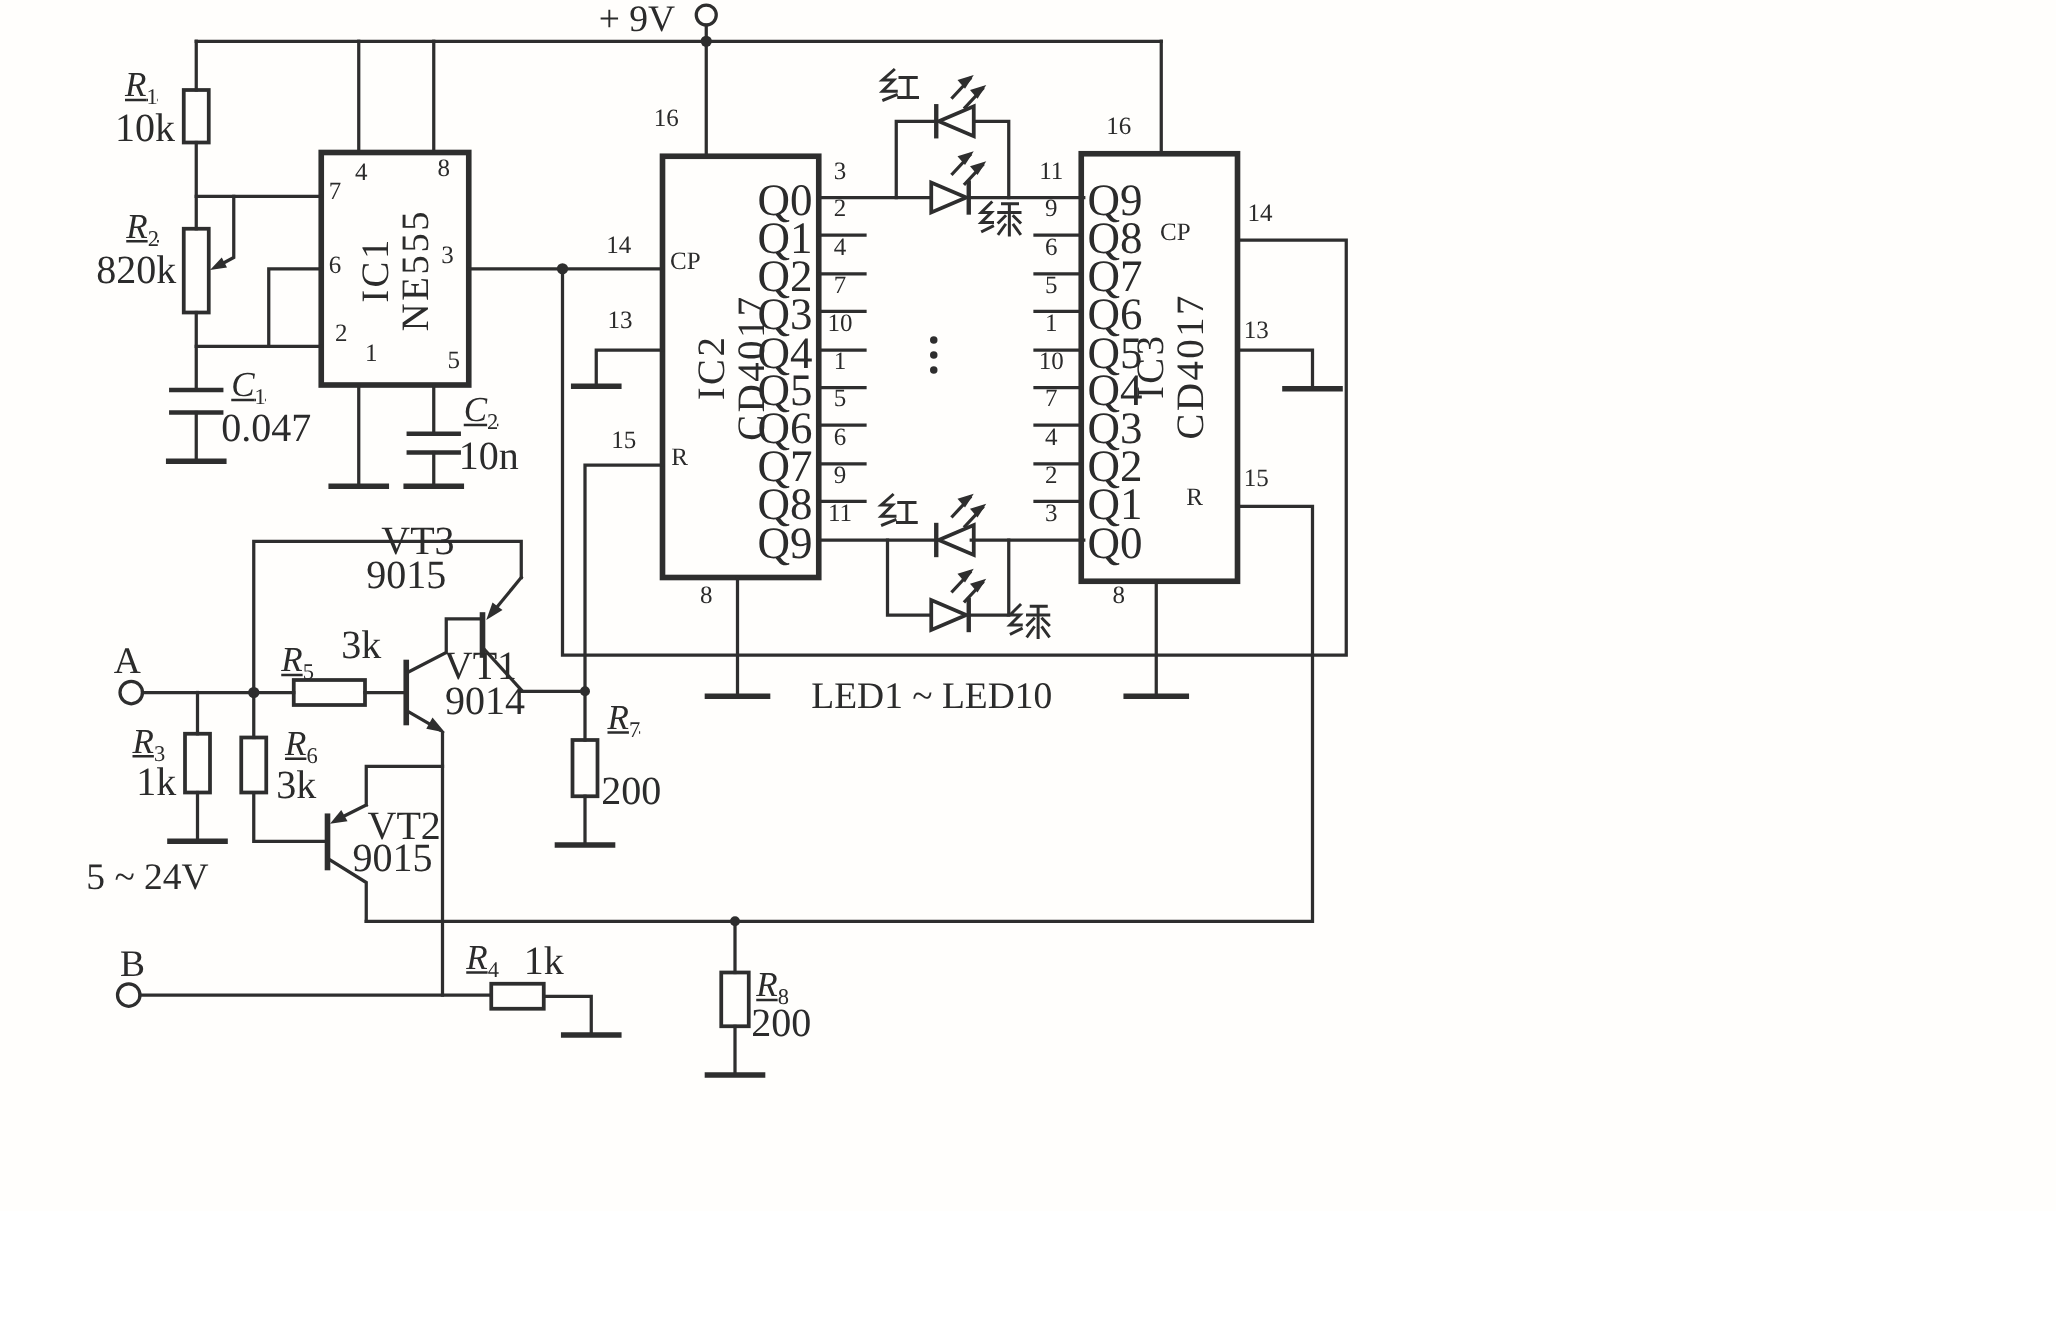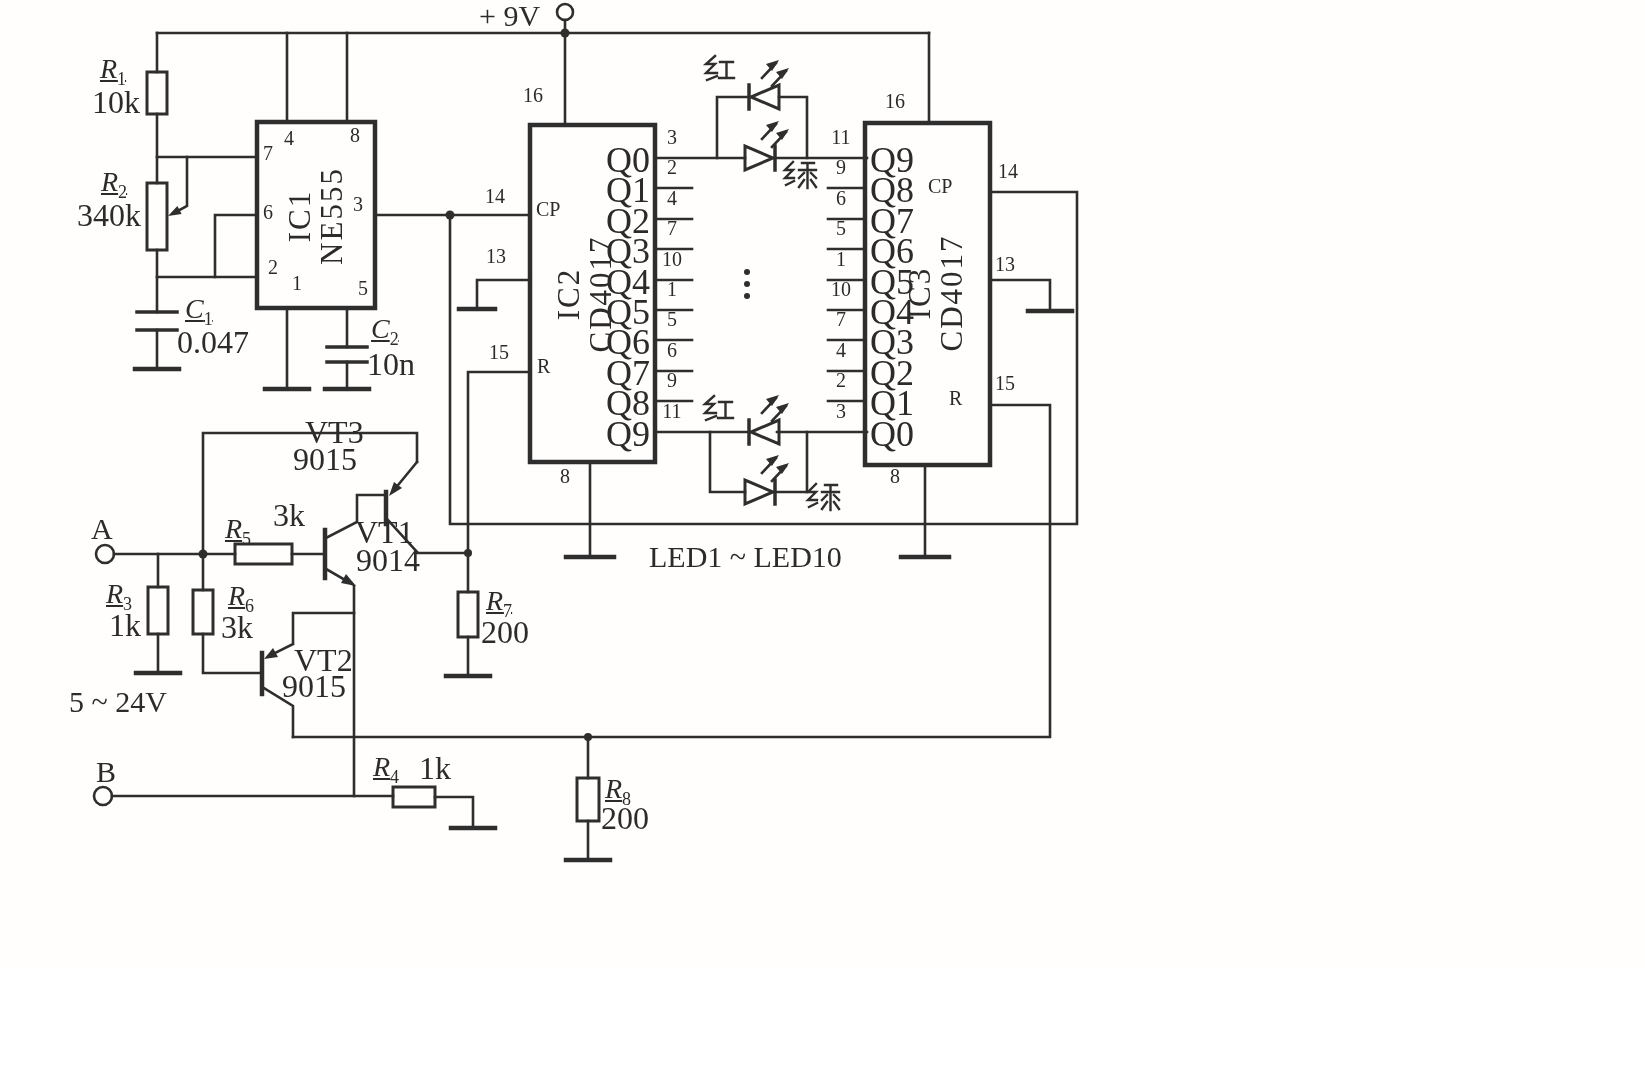--- a/index.html
+++ b/index.html
@@ -206,21 +206,21 @@
     <path d="M19,3 H31 M16,10 H33 M24.5,3 V21 M21,13 L16,18 M28,13 L33,18 M21,20 L16,27 M28,20 L33,27 M24.5,21 V28"></path>
   </g>
 </svg>
 
 <div class="lbl big" style="left:479px;top:0px">+ 9V</div>
 
 <div class="lbl des" style="left:100px;top:54px"><span>R</span><sub>1</sub></div>
 <div class="lbl val" style="left:92px;top:86px">10k</div>
 
 <div class="lbl des" style="left:101px;top:167px"><span>R</span><sub>2</sub></div>
-<div class="lbl val" style="left:77px;top:199px">340k</div>
+<div class="lbl val" style="left:77px;top:199px">820k</div>
 
 <div class="lbl des" style="left:185px;top:294px"><span>C</span><sub>1</sub></div>
 <div class="lbl val" style="left:177px;top:326px">0.047</div>
 
 <div class="lbl des" style="left:371px;top:314px"><span>C</span><sub>2</sub></div>
 <div class="lbl val" style="left:367px;top:348px">10n</div>
 
 <div class="lbl pin" style="left:284px;top:128px">4</div>
 <div class="lbl pin" style="left:350px;top:125px">8</div>
 <div class="lbl pin" style="left:263px;top:143px">7</div>
@@ -308,21 +308,21 @@
 <div class="lbl val" style="left:356px;top:544px">9014</div>
 <div class="lbl val" style="left:294px;top:644px">VT2</div>
 <div class="lbl val" style="left:282px;top:670px">9015</div>
 
 <div class="lbl des" style="left:225px;top:514px"><span>R</span><sub>5</sub></div>
 <div class="lbl val" style="left:273px;top:499px">3k</div>
 <div class="lbl des" style="left:106px;top:579px"><span>R</span><sub>3</sub></div>
 <div class="lbl val" style="left:109px;top:609px">1k</div>
 <div class="lbl des" style="left:228px;top:581px"><span>R</span><sub>6</sub></div>
 <div class="lbl val" style="left:221px;top:611px">3k</div>
-<div class="lbl des" style="left:486px;top:586px"><span>R</span><sub>7</sub></div>
+<div class="lbl des" style="left:486px;top:560px"><span>R</span><sub>7</sub></div>
 <div class="lbl val" style="left:481px;top:616px">200</div>
 <div class="lbl des" style="left:605px;top:774px"><span>R</span><sub>8</sub></div>
 <div class="lbl val" style="left:601px;top:802px">200</div>
 <div class="lbl des" style="left:373px;top:752px"><span>R</span><sub>4</sub></div>
 <div class="lbl val" style="left:419px;top:752px">1k</div>
 
 <div class="lbl big" style="left:91px;top:513px">A</div>
 <div class="lbl big" style="left:96px;top:756px">B</div>
 <div class="lbl big" style="left:69px;top:686px">5 ~ 24V</div>
 

